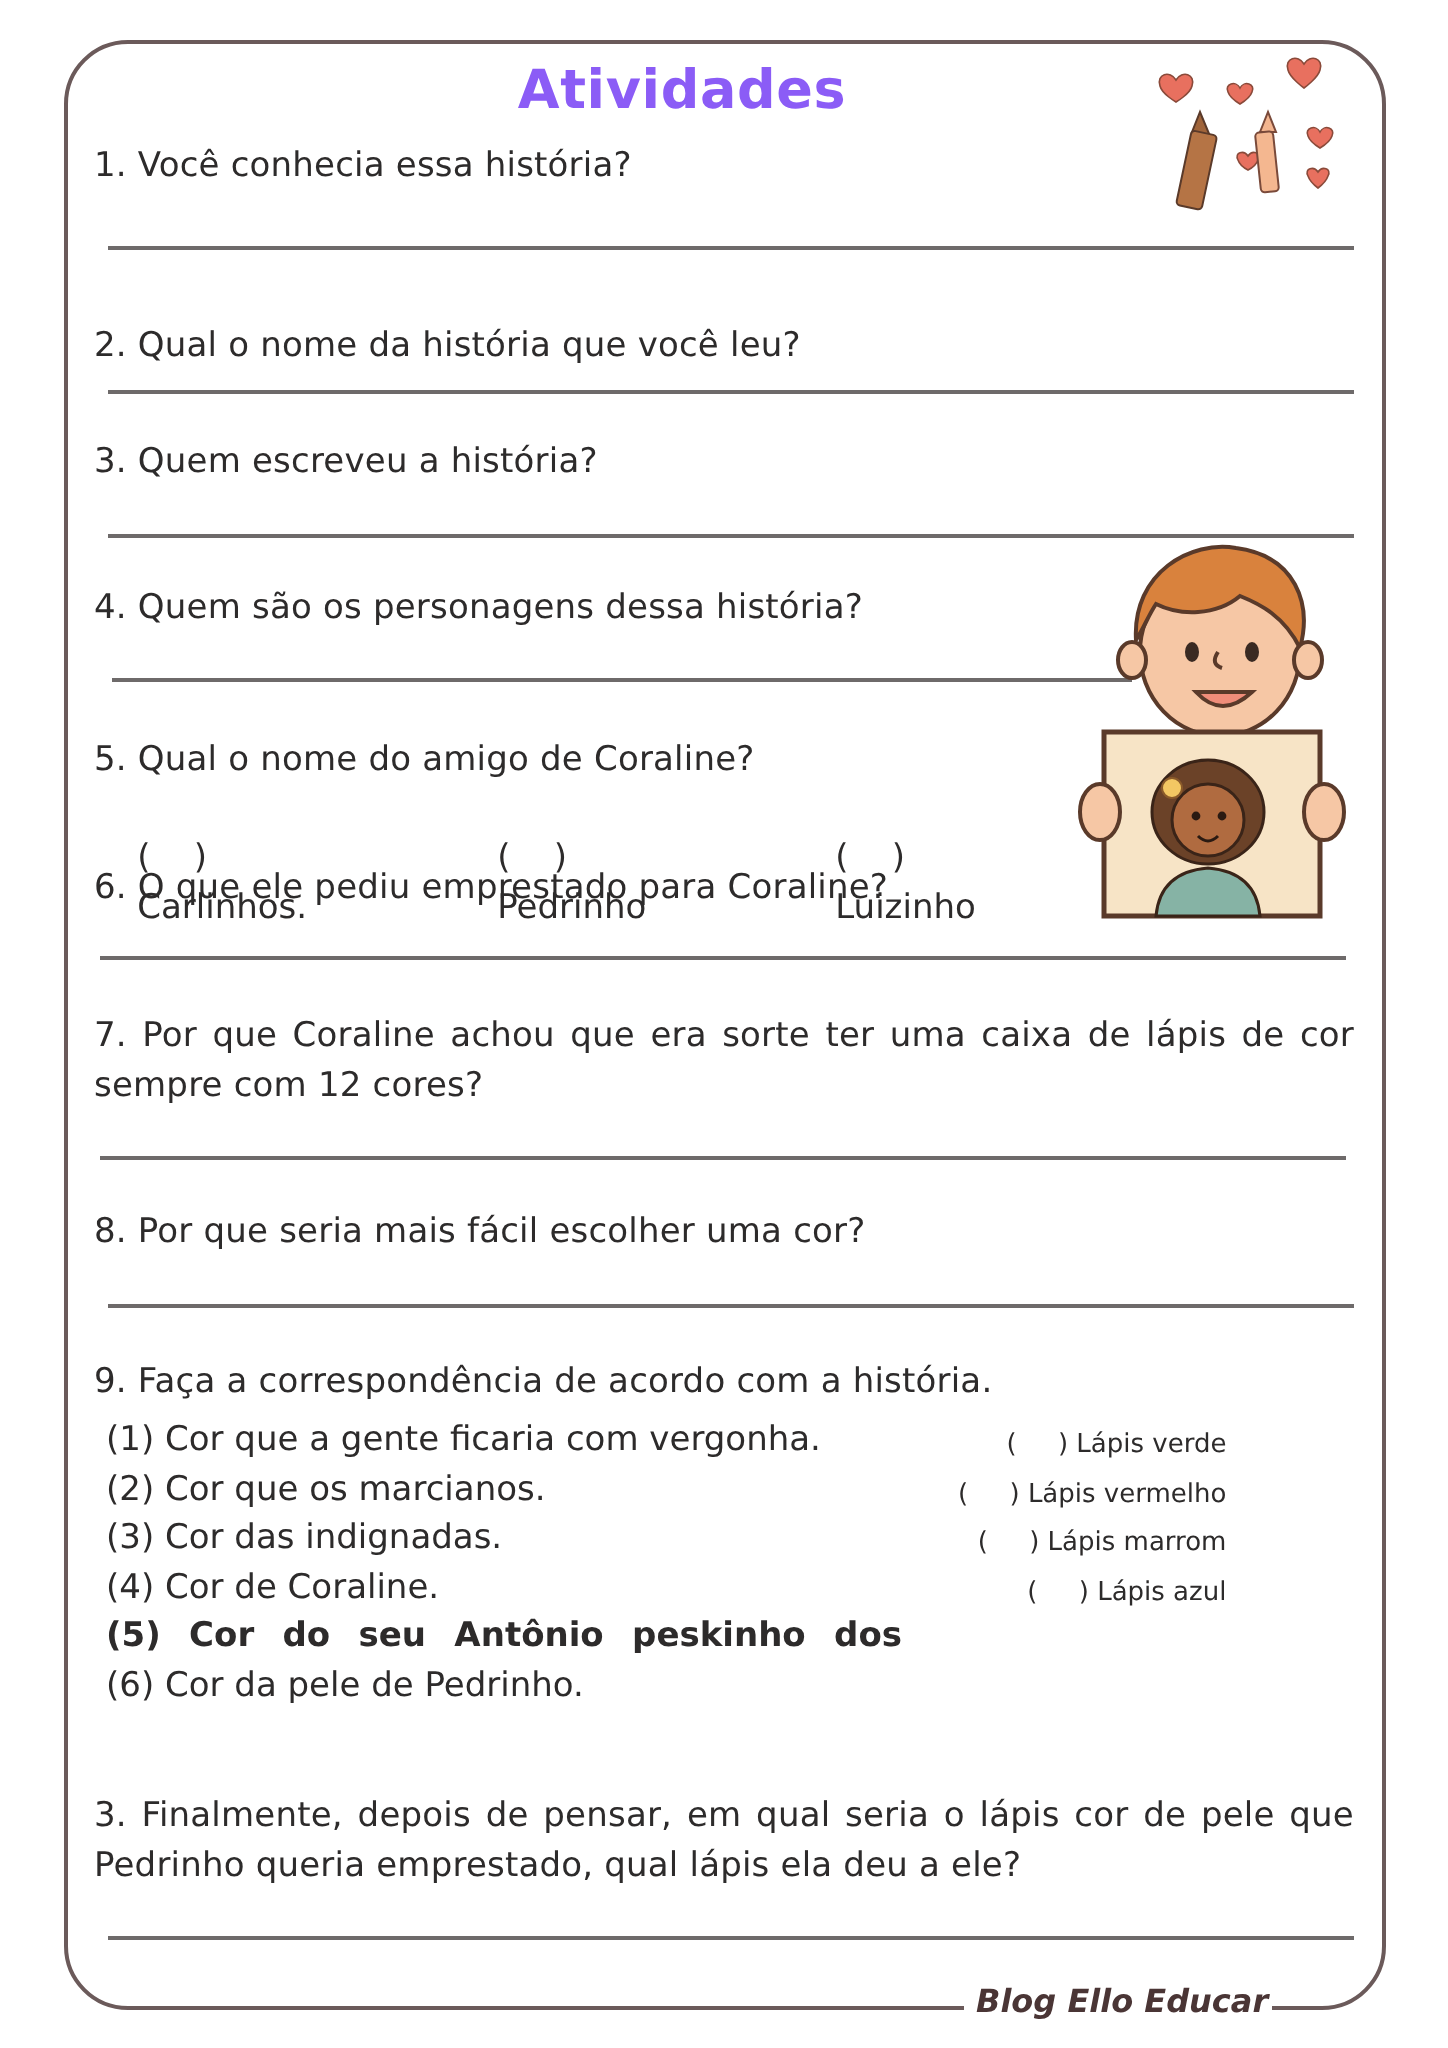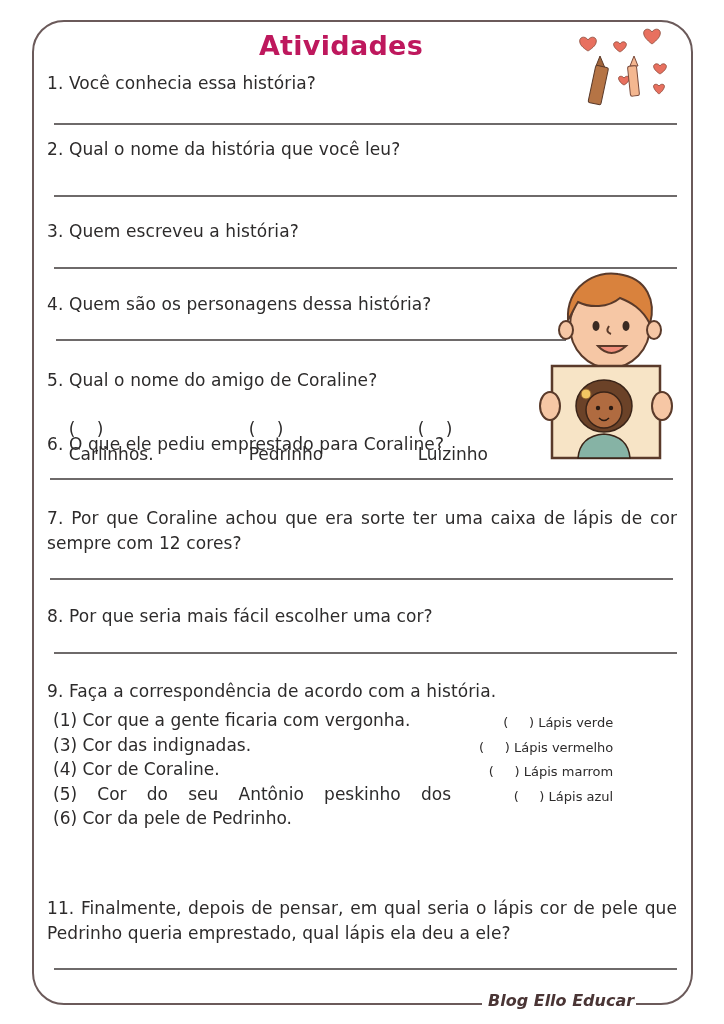--- a/index.html
+++ b/index.html
@@ -2,30 +2,30 @@
 <html><head>
 <meta charset="utf-8">
 <style>
   html, body { margin: 0; padding: 0; background: #ffffff; }
   body { width: 724px; height: 1024px; position: relative; overflow: hidden;
          font-family: "DejaVu Sans", sans-serif; color: #2d2b2b; }
   .frame { position: absolute; left: 32px; top: 20px; width: 657px; height: 981px;
            border: 2px solid #6b5a5a; border-radius: 32px; box-sizing: content-box; }
   .title { position: absolute; left: 0; width: 662px; top: 30px; text-align: center;
            font-family: "DejaVu Sans", sans-serif; font-weight: bold; font-size: 27px;
-           color: #be185d; letter-spacing: 0.3px; margin-left: 10px; }
+           color: #8b5cf6; letter-spacing: 0.3px; margin-left: 10px; }
   .q { position: absolute; left: 47px; font-size: 17px; line-height: 25px; color: #2d2b2b;
        letter-spacing: 0.1px; }
   .q.justify { width: 630px; text-align: justify; text-align-last: left; }
   .line { position: absolute; height: 2px; background: #6e6a6a; }
   .opt-row { position: absolute; left: 47px; top: 392px; font-size: 17px; line-height: 25px; }
   .opt { position: absolute; white-space: pre; }
   .match-left { position: absolute; left: 53px; top: 708px; width: 398px; font-size: 17px; line-height: 24.6px; }
   .match-left .mi { display: block; }
-  .match-left .mi.just { text-align: justify; text-align-last: justify; }
+  .match-left .mi.just { text-align: justify; text-align-last: justify; font-weight: bold; }
   .match-right { position: absolute; left: 479px; top: 711px; font-size: 13px; line-height: 24.6px; text-align: right; }
   .match-right .mr { display: block; white-space: pre; }
   .footer-gap { position: absolute; left: 482px; top: 990px; width: 154px; height: 24px; background: #ffffff; }
   .footer { position: absolute; left: 488px; top: 990px; font-weight: bold; font-size: 16px;
             color: #4a3535; line-height: 22px; font-style: italic; }
   .deco { position: absolute; left: 574px; top: 26px; width: 100px; height: 84px; }
   .kid { position: absolute; left: 538px; top: 268px; width: 140px; height: 195px; }
 </style>
 </head>
 <body>
@@ -47,21 +47,21 @@
     <polygon points="22,40 26,30 31,42" fill="#a0643a" stroke="#5a3a2a" stroke-width="1"></polygon>
     <rect x="18" y="40" width="13" height="38" rx="2" transform="rotate(12 24 58)" fill="#b57445" stroke="#5a3a2a" stroke-width="1"></rect>
     <polygon points="56,40 60,30 64,40" fill="#f3b58f" stroke="#7a4a3a" stroke-width="1"></polygon>
     <rect x="55" y="40" width="9" height="30" rx="2" transform="rotate(-6 59 55)" fill="#f4b790" stroke="#7a4a3a" stroke-width="1"></rect>
   </g>
 </svg>
 
 <div class="q" style="top:71px;">1. Você conhecia essa história?</div>
 <div class="line" style="left:54px; top:123px; width:623px;"></div>
 
-<div class="q" style="top:137px;">2. Qual o nome da história que você leu?</div>
+<div class="q" style="top:161px;">2. Qual o nome da história que você leu?</div>
 <div class="line" style="left:54px; top:195px; width:623px;"></div>
 
 <div class="q" style="top:219px;text-align:center;">3. Quem escreveu a história?</div>
 <div class="line" style="left:54px; top:267px; width:623px;"></div>
 
 <div class="q" style="top:292px;">4. Quem são os personagens dessa história?</div>
 <div class="line" style="left:56px; top:339px; width:510px;"></div>
 
 <svg class="kid" viewBox="0 0 140 195">
 
@@ -109,29 +109,30 @@
 
 <div class="q justify" style="top:506px;">7. Por que Coraline achou que era sorte ter uma caixa de lápis de cor sempre com 12 cores?</div>
 <div class="line" style="left:50px; top:578px; width:623px;"></div>
 
 <div class="q" style="top:604px;">8. Por que seria mais fácil escolher uma cor?</div>
 <div class="line" style="left:54px; top:652px; width:623px;"></div>
 
 <div class="q" style="top:679px;">9. Faça a correspondência de acordo com a história.</div>
 <div class="match-left">
   <span class="mi">(1) Cor que a gente ficaria com vergonha.</span>
+  <span class="mi">(2) Cor que os marcianos.</span>
   <span class="mi">(3) Cor das indignadas.</span>
   <span class="mi">(4) Cor de Coraline.</span>
   <span class="mi just">(5) Cor do seu Antônio peskinho dos</span>
   <span class="mi">(6) Cor da pele de Pedrinho.</span>
 </div>
 <div class="match-right">
   <span class="mr">(     ) Lápis verde</span>
   <span class="mr">(     ) Lápis vermelho</span>
   <span class="mr">(     ) Lápis marrom</span>
   <span class="mr">(     ) Lápis azul</span>
 </div>
 
-<div class="q justify" style="top:896px;">11. Finalmente, depois de pensar, em qual seria o lápis cor de pele que Pedrinho queria emprestado, qual lápis ela deu a ele?</div>
+<div class="q justify" style="top:896px;">3. Finalmente, depois de pensar, em qual seria o lápis cor de pele que Pedrinho queria emprestado, qual lápis ela deu a ele?</div>
 <div class="line" style="left:54px; top:968px; width:623px;"></div>
 
 <div class="footer-gap"></div>
 <div class="footer">Blog Ello Educar</div>
 
 </body></html>

